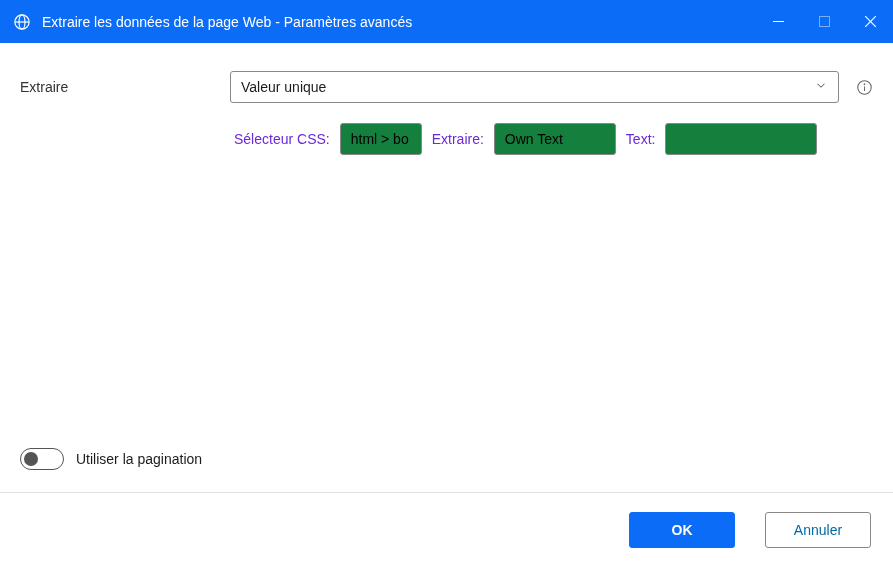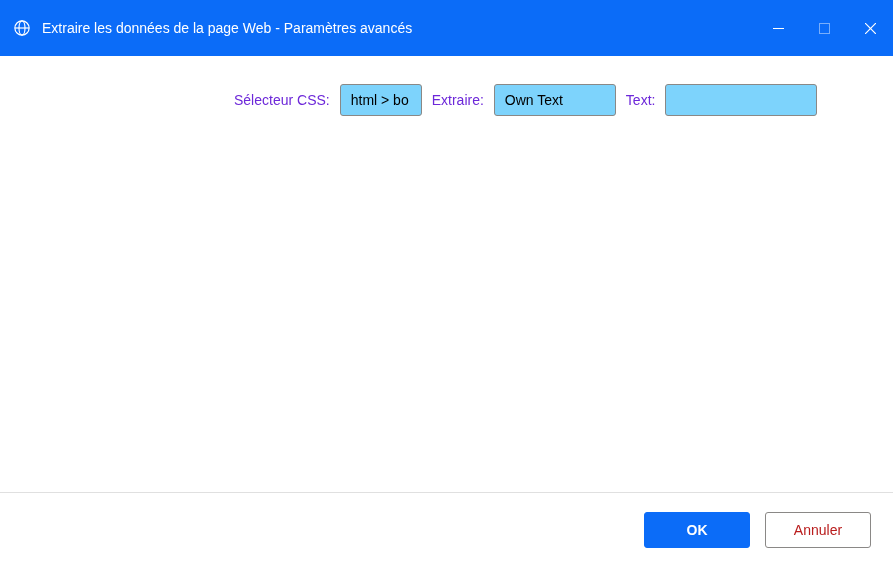--- a/index.html
+++ b/index.html
@@ -8,21 +8,21 @@
       font-size: 14px;
       color: #1b1b1b;
       width: 893px;
       height: 567px;
       background: #fff;
       overflow: hidden;
       display: flex;
       flex-direction: column;
     }
     .titlebar {
-      height: 56px;
+      height: 43px;
       background: #0b6cf8;
       display: flex;
       align-items: center;
       padding-left: 12px;
       color: #fff;
     }
     .titlebar .app-icon { width: 20px; height: 20px; margin-right: 10px; display:flex;align-items:center;justify-content:center; }
     .titlebar .title { font-size: 14px; flex:1; }
     .winbtns { display:flex; height:100%; }
     .winbtn { width: 46px; height:100%; display:flex; align-items:center; justify-content:center; }
@@ -57,21 +57,21 @@
     .info-icon { width:18px; height:18px; margin-left: 6px; display:flex;align-items:center;justify-content:center; }
 
     .sublabel { font-size:14px; color:#6d28d9; margin-right: 0; }
     .txt {
       height: 32px;
       border:1px solid #8a8886;
       border-radius:3px;
       padding: 0 10px;
       font-size:14px;
       font-family:inherit;
-      background:#7dd3fc;
+      background:#15803d;
     }
 
     .bottomrow {
       margin-top:auto;
       padding-bottom: 22px;
       display:flex;
       align-items:center;
       gap:12px;
     }
     .toggle {
@@ -90,40 +90,40 @@
       left:3px; top:3px;
     }
 
     .footer{
       height:75px;
       border-top:1px solid #e0e0e0;
       display:flex;
       justify-content:flex-end;
       align-items:center;
       padding: 0 22px;
-      gap:15px;
+      gap:30px;
     }
     .btn{
       min-width:106px;
       height:36px;
       border-radius:3px;
       font-size:14px;
       font-family:inherit;
       cursor:pointer;
     }
     .btn-primary{
       background:#0b6cf8;
       border:1px solid #0b6cf8;
       color:#fff;
       font-weight:600;
     }
     .btn-secondary{
       background:#fff;
       border:1px solid #8a8886;
-      color:#b91c1c;
+      color:#0369a1;
     }
   </style>
 </head>
 <body>
 
 <div class="titlebar">
   <span class="app-icon">
     <svg width="18" height="18" viewBox="0 0 24 24" fill="none" stroke="#fff" stroke-width="1.6">
       <circle cx="12" cy="12" r="9.5"></circle>
       <ellipse cx="12" cy="12" rx="4" ry="9.5"></ellipse>
@@ -146,32 +146,58 @@
       <svg width="11" height="11" viewBox="0 0 11 11" stroke-width="1.2">
           <line x1="0" y1="0" x2="11" y2="11"></line>
           <line x1="11" y1="0" x2="0" y2="11"></line>
         </svg>
     </div>
   </div>
 </div>
 
 <div class="content">
 
+  <div class="row">
+    <div class="rowlabel">Extraire</div>
+    <div class="rowbody">
+      <div class="dropdown">
+        <span>Valeur unique</span>
+        <span class="caret">
+          <svg width="14" height="14" viewBox="0 0 24 24" fill="none" stroke="#323232" stroke-width="1.5">
+              <polyline points="6 9 12 15 18 9"></polyline>
+            </svg>
+        </span>
+      </div>
+      <span class="info-icon">
+        <svg width="17" height="17" viewBox="0 0 24 24" fill="none" stroke="#666" stroke-width="1.5">
+          <circle cx="12" cy="12" r="9.5"></circle>
+          <line x1="12" y1="10.5" x2="12" y2="17"></line>
+          <circle cx="12" cy="7.4" r="0.5" fill="#666"></circle>
+        </svg>
+      </span>
+    </div>
+  </div>
 
   <div class="row">
     <div class="rowlabel"></div>
     <div class="rowbody">
       <span class="sublabel">Sélecteur CSS:</span>
       <input class="txt" style="width: 82px;" value="html &gt; bo">
       <span class="sublabel">Extraire:</span>
       <input class="txt" style="width: 122px;" value="Own Text">
       <span class="sublabel">Text:</span>
       <input class="txt" style="width: 152px;" value="">
     </div>
   </div>
 
+  <div class="bottomrow">
+    <div class="toggle">
+      <div class="knob"></div>
+    </div>
+    <span>Utiliser la pagination</span>
+  </div>
 
 </div>
 
 <div class="footer">
   <button class="btn btn-primary">OK</button>
   <button class="btn btn-secondary">Annuler</button>
 </div>
 
 </body></html>

